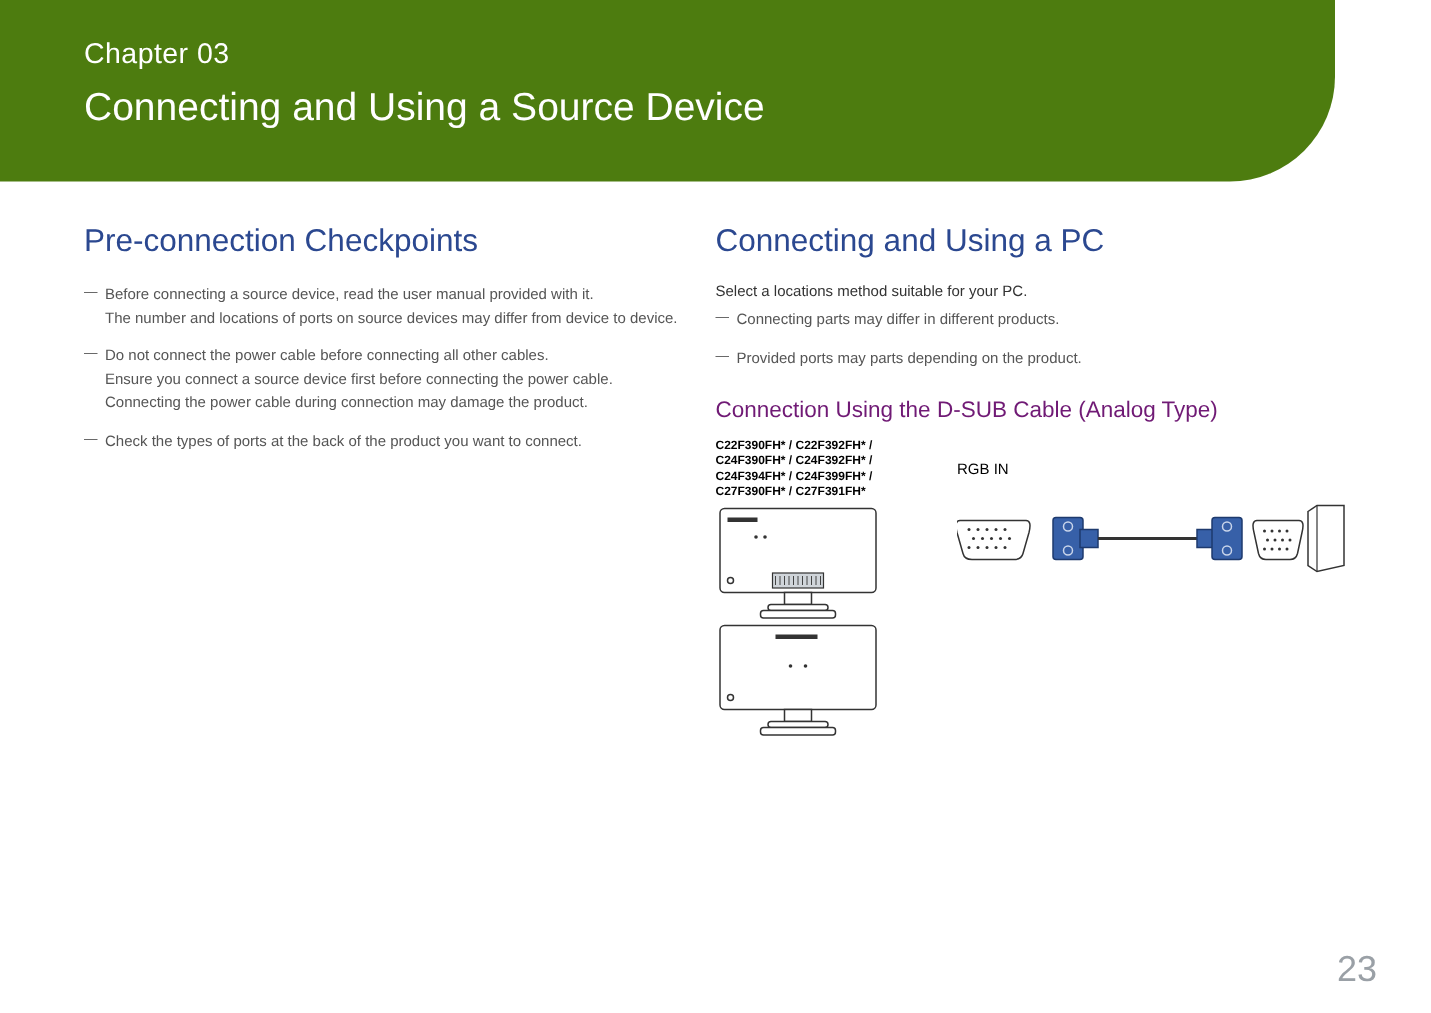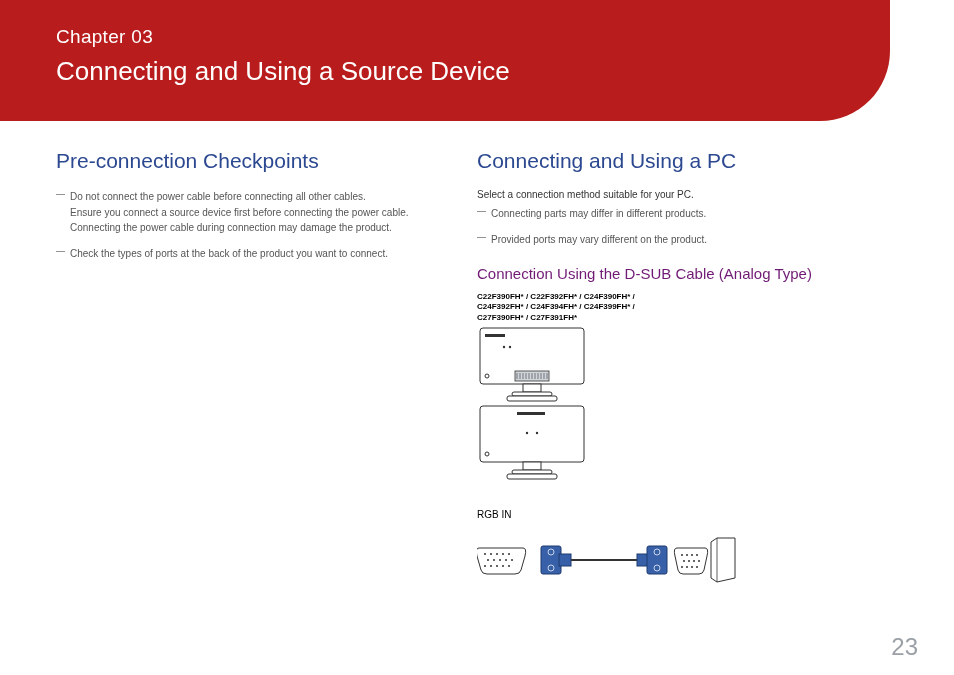--- a/index.html
+++ b/index.html
@@ -8,21 +8,21 @@
     width: 954px;
     height: 675px;
     font-family: "Segoe UI", Arial, sans-serif;
     background: #fff;
     position: relative;
   }
   .banner {
     position: relative;
     width: 890px;
     margin-left: 0;
-    background: #b91c1c;
+    background: #4d7c0f;
     color: #fff;
     padding: 26px 56px 34px 56px;
     border-bottom-right-radius: 70px;
     box-sizing: border-box;
   }
   .banner .chapter {
     font-size: 19px;
     font-weight: 300;
     letter-spacing: .3px;
   }
@@ -70,21 +70,20 @@
   .sub-h {
     font-size: 15px;
     color: #701a75;
     margin: 18px 0 10px 0;
     font-weight: 500;
   }
   .models-row {
     display: flex;
     align-items: flex-start;
     gap: 12px;
-    flex-direction: column;
   }
   .models-col { width: 190px; }
   .models-label {
     font-size: 8px;
     font-weight: 600;
     color: #000;
     line-height: 1.3;
     margin-bottom: 2px;
   }
   .monitor-svg { display: block; }
@@ -107,31 +106,33 @@
 <body>
 
 <div class="banner">
   <div class="chapter">Chapter  03</div>
   <div class="title">Connecting and Using a Source Device</div>
 </div>
 
 <div class="cols">
   <div class="col">
     <h2 class="section-h">Pre-connection Checkpoints</h2>
+    <div class="dash-item" style="white-space:pre-line">Before connecting a source device, read the user manual provided with it.
+The number and locations of ports on source devices may differ from device to device.</div>
     <div class="dash-item" style="white-space:pre-line">Do not connect the power cable before connecting all other cables.
 Ensure you connect a source device first before connecting the power cable.
 Connecting the power cable during connection may damage the product.</div>
     <div class="dash-item">Check the types of ports at the back of the product you want to connect.</div>
   </div>
 
   <div class="col">
     <h2 class="section-h">Connecting and Using a PC</h2>
-    <div class="intro">Select a connection method suitable for your PC.</div>
+    <div class="intro">Select a locations method suitable for your PC.</div>
     <div class="dash-item">Connecting parts may differ in different products.</div>
-    <div class="dash-item">Provided ports may vary different on the product.</div>
+    <div class="dash-item">Provided ports may parts depending on the product.</div>
 
     <div class="sub-h">Connection Using the D-SUB Cable (Analog Type)</div>
 
     <div class="models-row">
       <div class="models-col">
         <div class="models-label">C22F390FH* / C22F392FH* / C24F390FH* / C24F392FH* / C24F394FH* / C24F399FH* /  C27F390FH* / C27F391FH*</div>
         <svg class="monitor-svg" width="110" height="78" viewBox="0 0 110 78">
           <rect x="3" y="3" width="104" height="56" rx="3" fill="#fff" stroke="#333" stroke-width="1"></rect>
           <rect x="8" y="9" width="20" height="3" fill="#333"></rect>
           <circle cx="27" cy="22" r="1.2" fill="#333"></circle>

